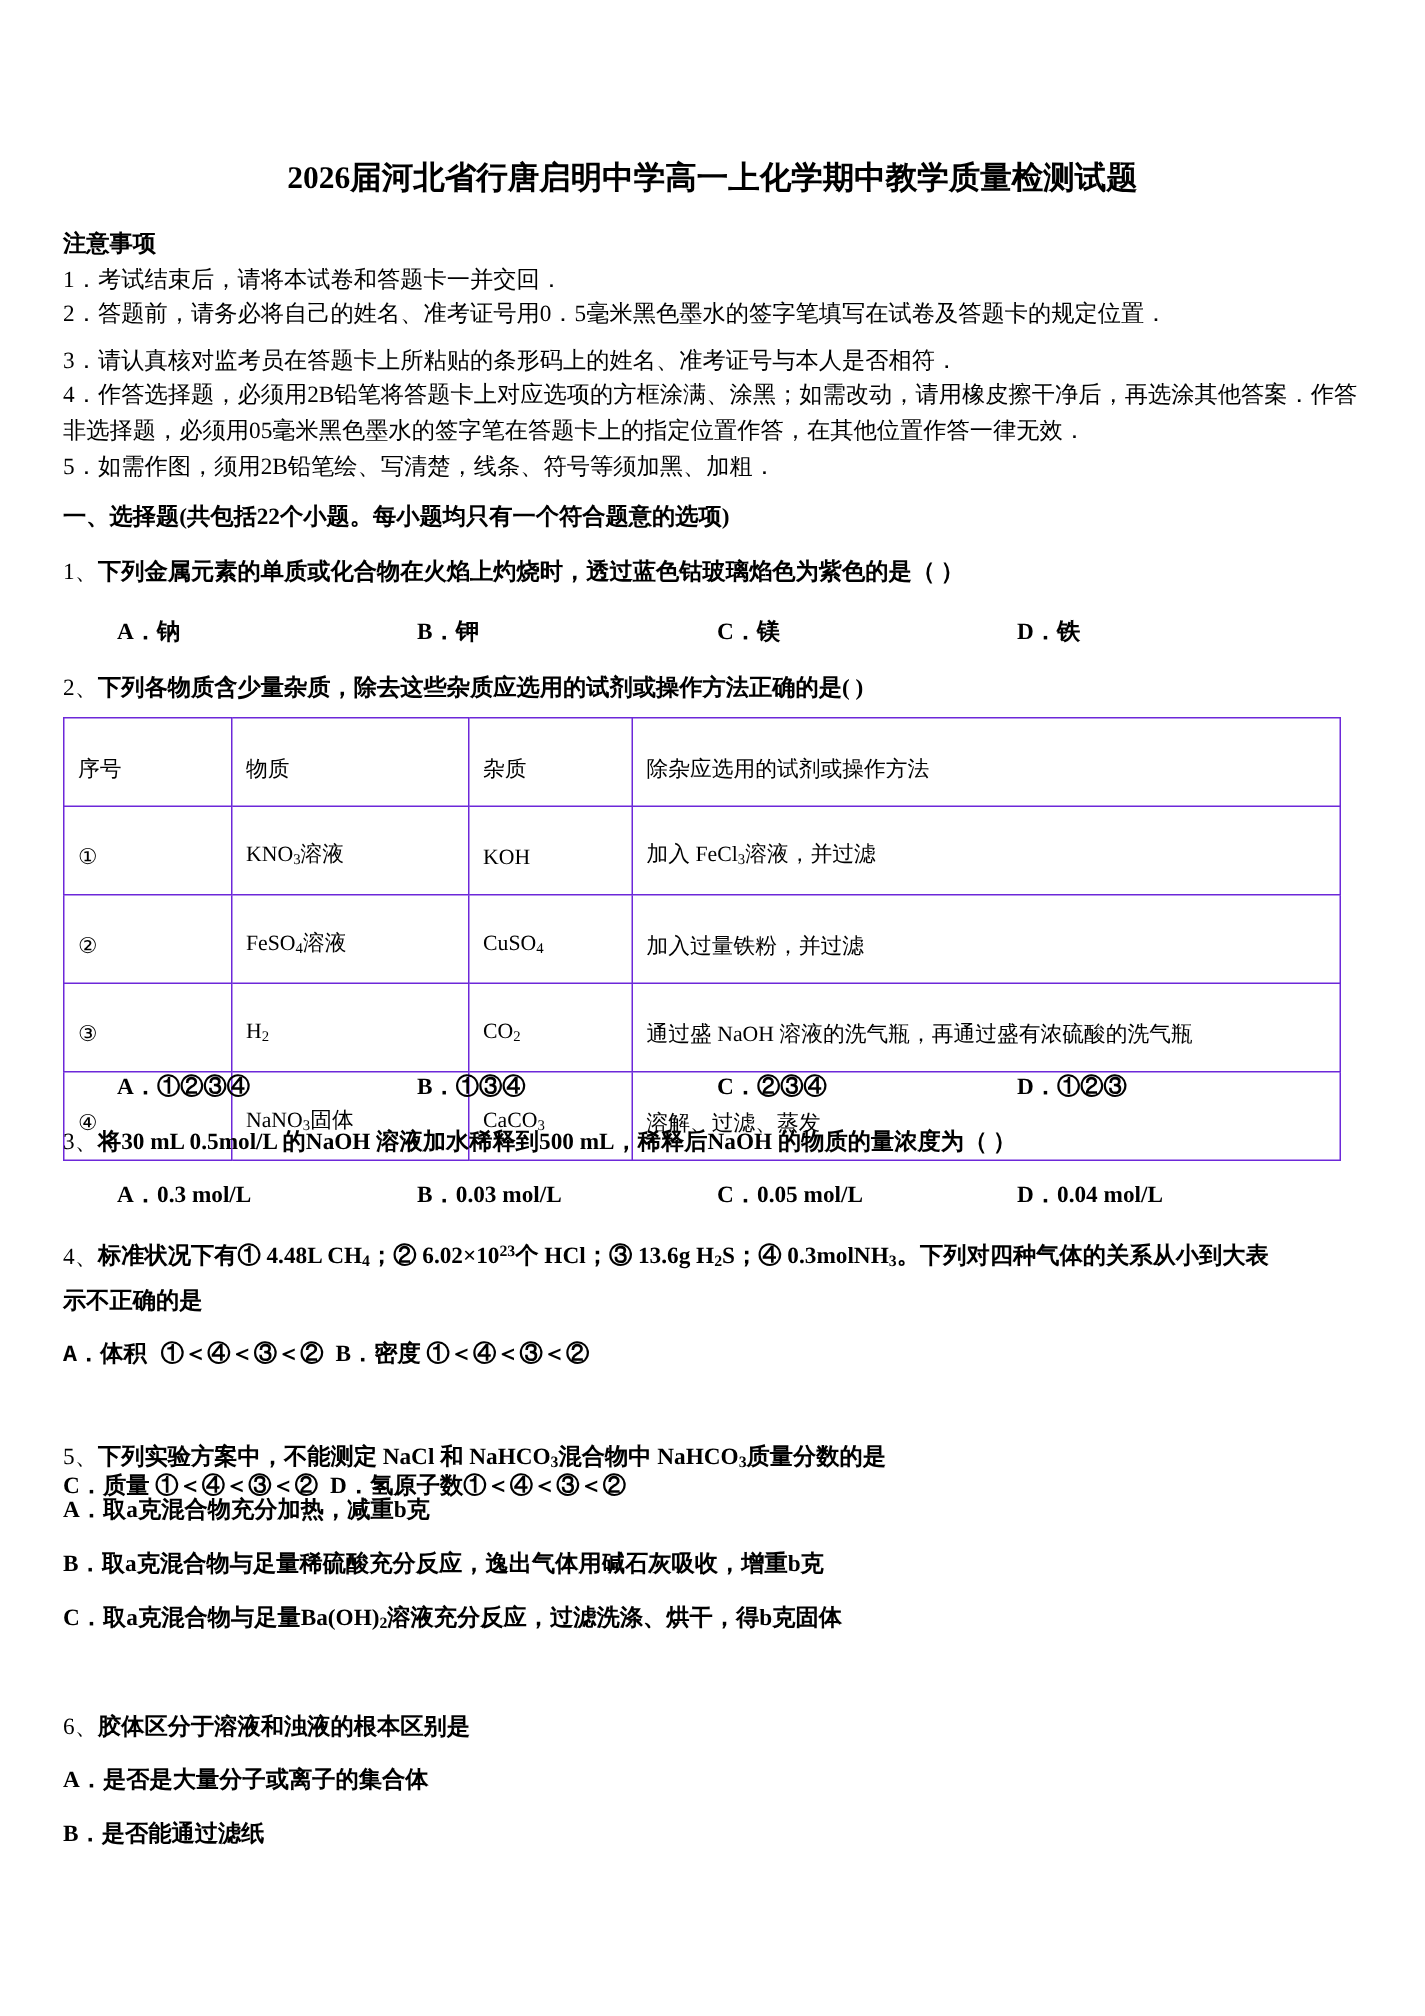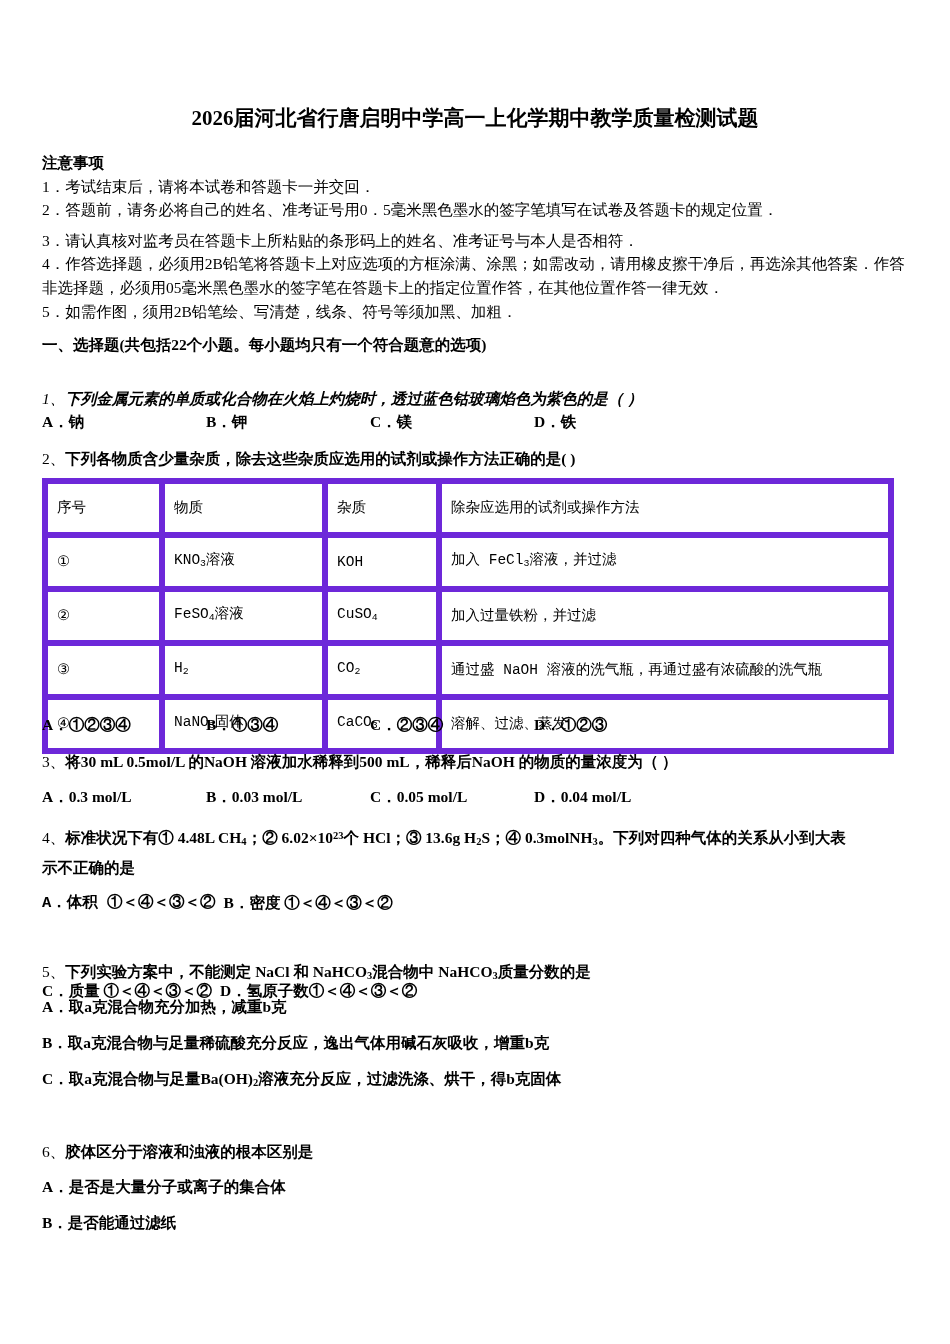--- a/index.html
+++ b/index.html
@@ -81,41 +81,40 @@
     width: 880px;
     font-size: 15.5px;
     font-weight: bold;
     line-height: 22px;
     white-space: nowrap;
   }
   .opt-row .opt {
     display: inline-block;
     vertical-align: top;
   }
-  .opt-4col .opt { width: 164px; }
+  .opt-4col .opt { width: 164px; margin-left: 36px; }
   .opt-free .opt { width: auto; }
 
   
   .qtable {
     position: absolute;
     left: 42px;
     top: 478px;
     width: 852px;
     border-collapse: collapse;
     font-size: 14.5px;
     table-layout: fixed;
   }
   .qtable td {
-    border: 6px solid #6d28d9;
-    padding: 6px 8px 6px 9px;
+    border: 1px solid #6d28d9;
+    padding: 16px 8px 6px 9px;
     vertical-align: middle;
     height: 36px;
     line-height: 20px;
     white-space: nowrap;
-    font-family: Liberation Mono, monospace;
   }
   .qtable td.c0 { width: 94px; }
   .qtable td.c1 { width: 140px; }
   .qtable td.c2 { width: 91px; }
   .qtable td.c3 { width: auto; }
 
   sub { font-size: 0.68em; vertical-align: -0.22em; }
   sup { font-size: 0.68em; vertical-align: 0.42em; }
 </style>
 </head>
@@ -128,21 +127,21 @@
   <div class="notice-head">注意事项</div>
 
   <div class="notice-item" style="top:175px;">1．考试结束后，请将本试卷和答题卡一并交回．</div>
   <div class="notice-item" style="top:198px;">2．答题前，请务必将自己的姓名、准考证号用0．5毫米黑色墨水的签字笔填写在试卷及答题卡的规定位置．</div>
   <div class="notice-item" style="top:229px;">3．请认真核对监考员在答题卡上所粘贴的条形码上的姓名、准考证号与本人是否相符．</div>
   <div class="notice-item" style="top:252px; line-height:24px;">4．作答选择题，必须用2B铅笔将答题卡上对应选项的方框涂满、涂黑；如需改动，请用橡皮擦干净后，再选涂其他答案．作答非选择题，必须用05毫米黑色墨水的签字笔在答题卡上的指定位置作答，在其他位置作答一律无效．</div>
   <div class="notice-item" style="top:300px;">5．如需作图，须用2B铅笔绘、写清楚，线条、符号等须加黑、加粗．</div>
 
   <div class="section-head">一、选择题(共包括22个小题。每小题均只有一个符合题意的选项)</div>
 
-  <div class="q-stem" style="top:387px;font-style:italic;">
+  <div class="q-stem" style="top:370px;">
     <span class="qnum">1、</span><span>下列金属元素的单质或化合物在火焰上灼烧时，透过蓝色钴玻璃焰色为紫色的是（    ）</span>
   </div>
   <div class="opt-row opt-4col" style="top:411px;">
     <span class="opt">A．钠</span><span class="opt">B．钾</span><span class="opt">C．镁</span><span class="opt">D．铁</span>
   </div>
 
   <div class="q-stem" style="top:447px;">
     <span class="qnum">2、</span><span>下列各物质含少量杂质，除去这些杂质应选用的试剂或操作方法正确的是(      )</span>
   </div>
 

